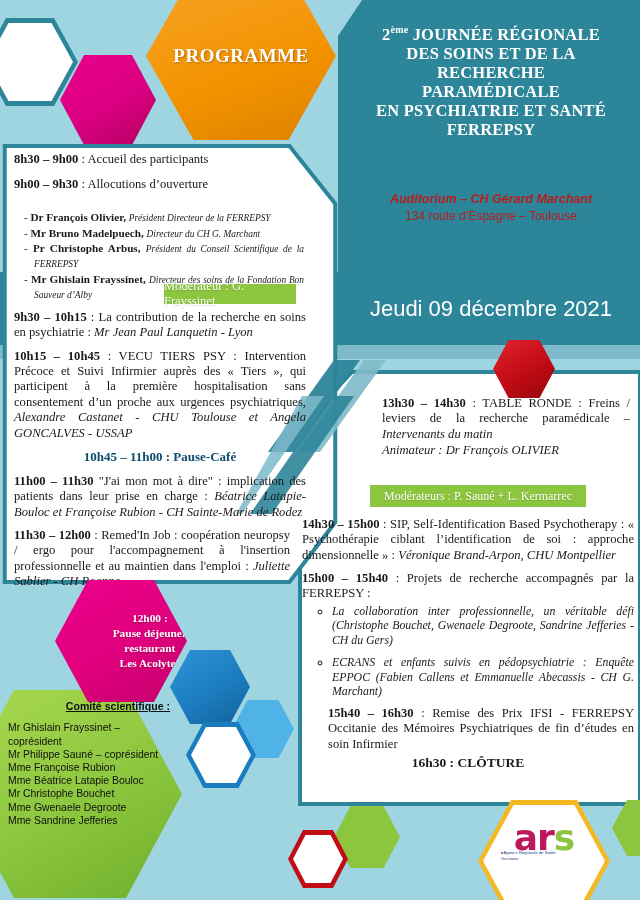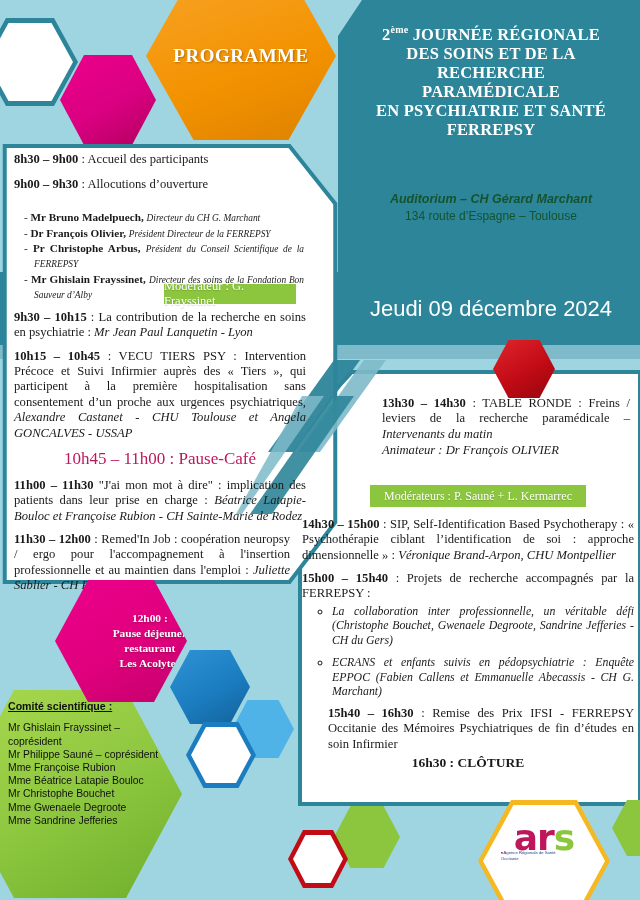--- a/index.html
+++ b/index.html
@@ -50,21 +50,21 @@
     line-height: 1.16;
     letter-spacing: .2px;
     z-index: 6;
   }
   .main-title .ord { font-size: 10px; vertical-align: super; }
   .venue {
     position: absolute;
     top: 192px; left: 348px;
     width: 286px;
     text-align: center;
-    color: #14532d;
+    color: #b91c1c;
     z-index: 6;
     font-family: "Liberation Sans", sans-serif;
   }
   .venue .v1 { font-style: italic; font-weight: bold; font-size: 12.5px; display:block; }
   .venue .v2 { font-size: 12px; display:block; margin-top: 3px; }
 
   .date-line {
     position: absolute;
     top: 296px; left: 348px;
     width: 286px;
@@ -145,23 +145,23 @@
   .speakers { list-style: none; margin: 3px 0 0 0; padding: 0 0 0 10px; }
   .speakers li {
     font-size: 11.2px; line-height: 1.32; text-align: justify;
     text-indent: -10px; padding-left: 10px; margin-bottom: 1px;
   }
   .speakers li .nm { font-weight: bold; }
   .speakers li .role { font-style: italic; font-size: 9.4px; }
 
   .pause-cafe {
     text-align: center;
-    color: #be185d;
-    font-weight: normal;
-    font-size: 17px;
+    color: #0c4a6e;
+    font-weight: bold;
+    font-size: 13px;
     margin: 7px 0 9px 0;
   }
 
   .mod-band {
     position: absolute;
     background: #8cc63f;
     color: #ffffff;
     font-size: 12.5px;
     font-family: "Liberation Serif", serif;
     display: flex; align-items: center; justify-content: center;
@@ -199,21 +199,21 @@
     top: 700px; left: 8px;
     width: 162px;
     z-index: 8;
     font-family: "Liberation Sans", sans-serif;
     color: #101010;
     font-size: 10.4px;
     line-height: 1.27;
   }
   .committee-text .ctitle {
     font-weight: bold; text-decoration: underline;
-    display: block; text-align: left; margin-bottom: 8px; font-size: 10.6px;
+    display: block; text-align: right; margin-bottom: 8px; font-size: 10.6px;
   }
 
   
   .hex-ars {
     position: absolute;
     top: 800px; left: 478px;
     width: 132px; height: 122px;
     z-index: 7;
   }
   .hex-ars .ring {
@@ -277,42 +277,42 @@
 
   <div class="venue">
     <span class="v1">Auditorium – CH Gérard Marchant</span>
     <span class="v2">134 route d’Espagne – Toulouse</span>
   </div>
 
   <div class="teal-strip"></div>
   <div class="teal-strip-light"></div>
   <div style="position:absolute; top:272px; left:0; width:640px; height:73px; background:#2d8599; z-index:1;"></div>
   <div style="position:absolute; top:345px; left:0; width:640px; height:14px; background:#7ebac9; z-index:1;"></div>
-  <div class="date-line">Jeudi 09 décembre 2024</div>
+  <div class="date-line">Jeudi 09 décembre 2021</div>
 
   <div class="hex" style="top:340px; left:493px; width:62px; height:58px;
               background:linear-gradient(150deg,#e0252c 0%,#c10b15 55%,#96060e 100%); z-index:6;"></div>
 
   <svg class="panel-left-outline" viewBox="0 0 336 446" width="336" height="446" style="top:142px; left:2px;">
     <polygon points="2,4 288,4 334,62 334,382 288,442 2,442" fill="#ffffff" stroke="#2d8599" stroke-width="4"></polygon>
   </svg>
 
   <div class="prog-text" style="top:152px; left:14px; width:290px;">
 
     <div class="item" style="margin-bottom:10px;">
       <b>8h30 – 9h00</b><span> : Accueil des participants</span>
     </div>
 
     <div class="item" style="margin-bottom:17px;">
       <b>9h00 – 9h30</b><span> : Allocutions d’ouverture</span>
     </div>
 
     <ul class="speakers">
+      <li>- <span class="nm">Dr François Olivier,</span> <span class="role">Président Directeur de la FERREPSY</span></li>
       <li>- <span class="nm">Mr Bruno Madelpuech,</span> <span class="role">Directeur du CH G. Marchant</span></li>
-      <li>- <span class="nm">Dr François Olivier,</span> <span class="role">Président Directeur de la FERREPSY</span></li>
       <li>- <span class="nm">Pr Christophe Arbus,</span> <span class="role">Président du Conseil Scientifique de la FERREPSY</span></li>
       <li>- <span class="nm">Mr Ghislain Frayssinet,</span> <span class="role">Directeur des soins de la Fondation Bon Sauveur d’Alby</span></li>
     </ul>
   </div>
 
   <div class="mod-band" style="top:284px; left:164px; width:132px; height:20px;">
     <span>Modérateur : G. Frayssinet</span>
   </div>
 
   <div class="prog-text" style="top:310px; left:14px; width:292px;">

